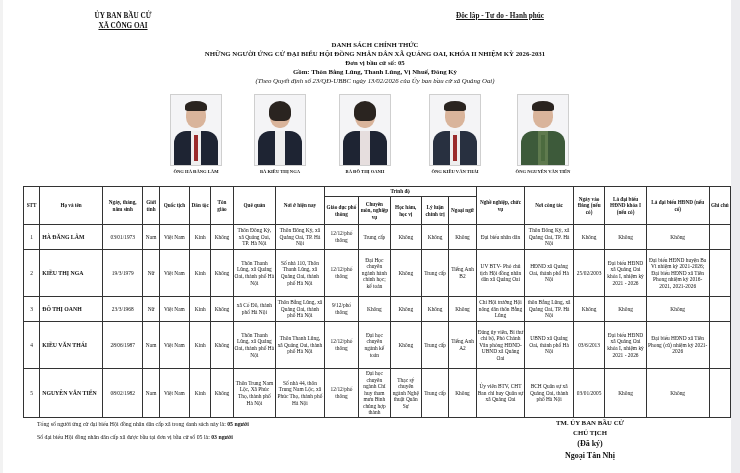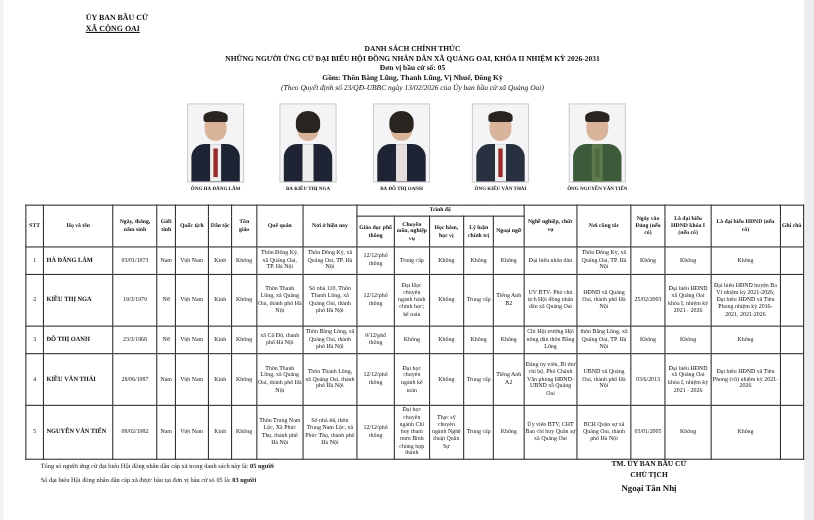--- a/index.html
+++ b/index.html
@@ -12,21 +12,21 @@
   }
   .right-edge {
     position: absolute; left: 731px; top: 0; width: 9px; height: 473px;
     background: #ececef;
   }
   .left-edge {
     position: absolute; left: 0; top: 0; width: 3px; height: 473px;
     background: #f2f2f2;
   }
   .hdr-left {
-    position: absolute; left: 78px; top: 11px; width: 90px; 
+    position: absolute; left: 78px; top: 11px; width: 90px; text-align: center;
     font-size: 7.2px; font-weight: bold; line-height: 10px;
   }
   .hdr-left .u { text-decoration: underline; }
   .hdr-right {
     position: absolute; left: 400px; top: 11px; width: 200px; text-align: center;
     font-size: 7.2px; font-weight: bold; line-height: 10px;
   }
   .hdr-right .u { text-decoration: underline; }
   .title-block {
     position: absolute; left: 150px; top: 40px; width: 450px; text-align: center;
@@ -93,20 +93,21 @@
 
 <div class="left-edge"></div>
 <div class="right-edge"></div>
 
 <div class="hdr-left">
   <div>ỦY BAN BẦU CỬ</div>
   <div class="u">XÃ CỘNG OAI</div>
 </div>
 
 <div class="hdr-right">
+  <div class="u">Độc lập - Tự do - Hạnh phúc</div>
 </div>
 
 <div class="title-block">
   <div>DANH SÁCH CHÍNH THỨC</div>
   <div>NHỮNG NGƯỜI ỨNG CỬ ĐẠI BIỂU HỘI ĐỒNG NHÂN DÂN XÃ QUẢNG OAI, KHÓA II  NHIỆM KỲ 2026-2031</div>
   <div>Đơn vị bầu cử số: 05</div>
   <div>Gồm: Thôn Bằng Lũng, Thanh Lũng, Vị Nhuế, Đông Kỳ</div>
   <div class="it">(Theo Quyết định số 23/QĐ-UBBC ngày 13/02/2026 của Ủy ban bầu cử xã Quảng Oai)</div>
 </div>
 
@@ -330,14 +331,15 @@
     <span>Tổng số người ứng cử đại biểu Hội đồng nhân dân cấp xã trong danh sách này là: </span><b>05 người</b>
   </div>
   <div>
     <span>Số đại biểu Hội đồng nhân dân cấp xã được bầu tại đơn vị bầu cử số 05 là: </span><b>03 người</b>
   </div>
 </div>
 
 <div class="sign">
   <div class="l1">TM. ỦY BAN BẦU CỬ</div>
   <div class="l2">CHỦ TỊCH</div>
+  <div class="l3">(Đã ký)</div>
   <div class="l4">Ngoại Tân Nhị</div>
 </div>
 
 </body></html>

